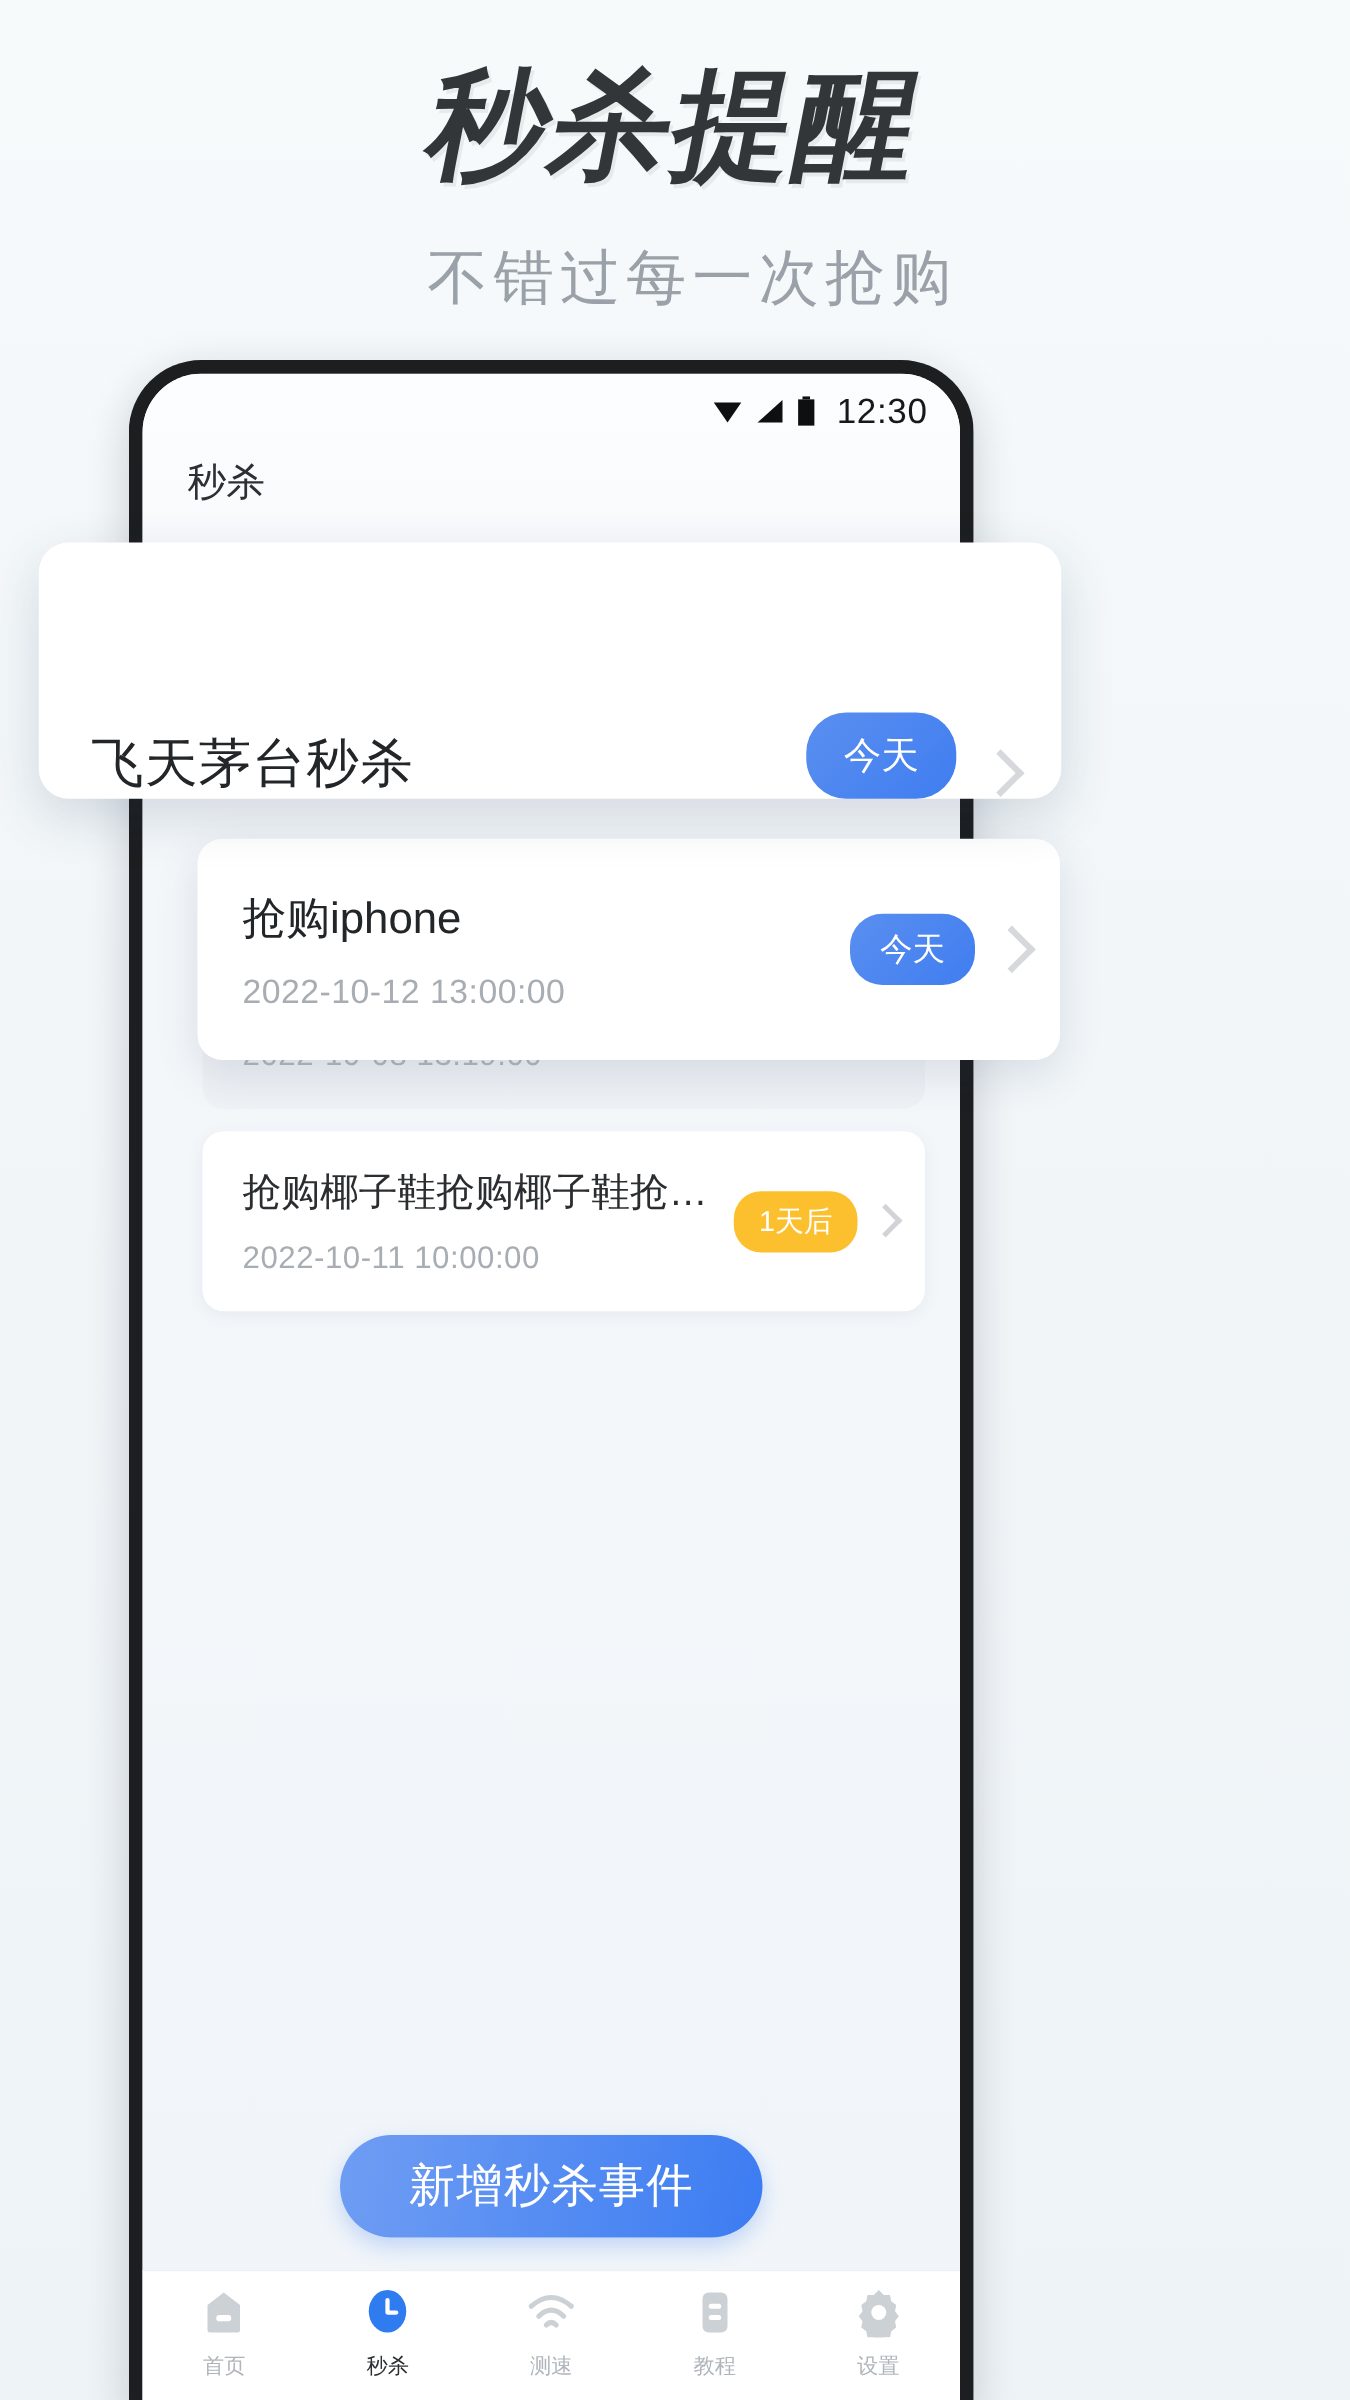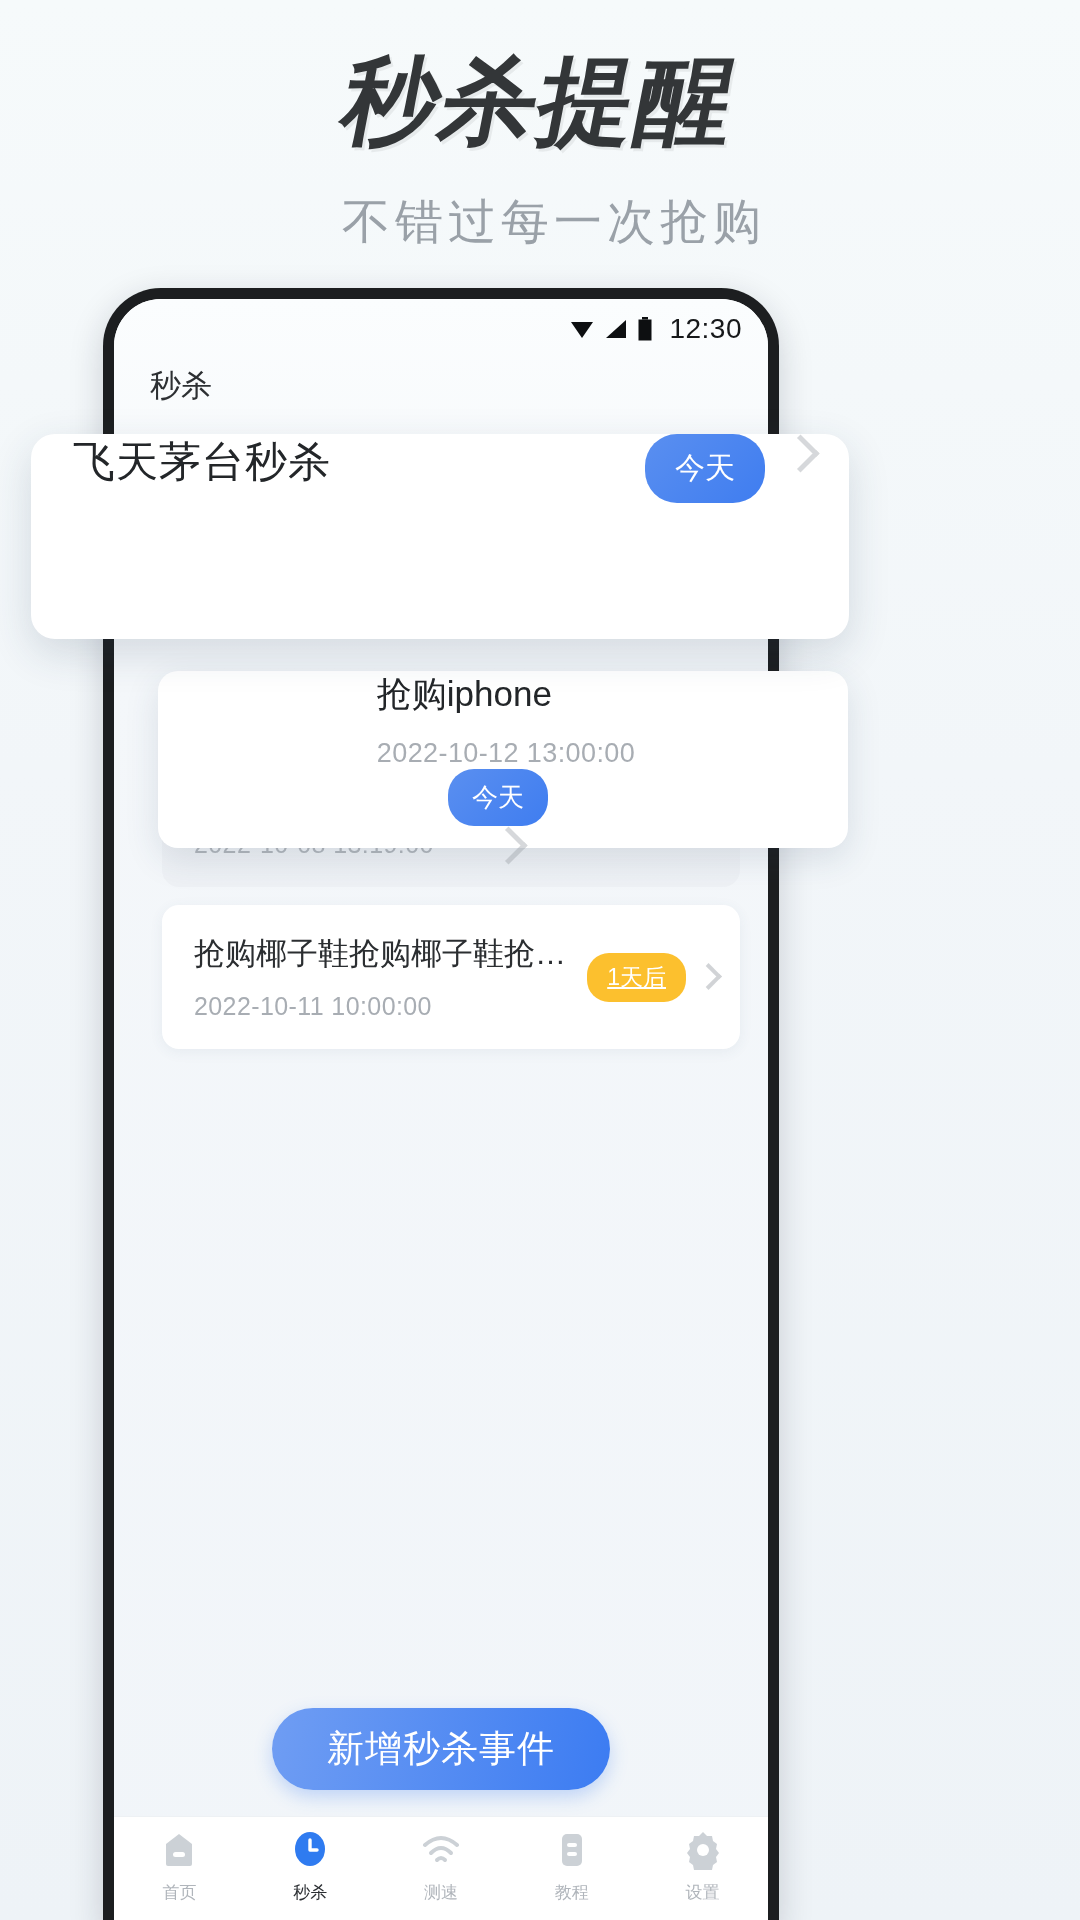--- a/index.html
+++ b/index.html
@@ -94,21 +94,21 @@
   .card-date { margin-top:17px; font-size:25px; color:#a8adb3; letter-spacing:0.4px; }
   .card.expired { background:linear-gradient(180deg,#f0f3f6 0%,#eef1f5 100%); box-shadow:none; }
   .card.expired .card-title { color:#6e7378; }
   .card.expired .card-date { color:#b2b7bc; }
 
   .badge {
     font-size:23px; color:#ffffff;
     padding:9px 20px; border-radius:22px;
     white-space:nowrap; margin-right:12px; flex:0 0 auto;
   }
-  .badge-soon   { background:#fcc02e; color:#ffffff;text-decoration:underline; }
+  .badge-soon   { background:#fcc02e; color:#ffffff; }
   .badge-expired{ background:#c2c7cc; color:#eef0f2; }
 
   .chev {
     flex:0 0 auto; width:16px; height:28px; position:relative; opacity:.45;
   }
   .chev::before {
     content:""; position:absolute; left:1px; top:4px;
     width:15px; height:15px;
     border-top:4px solid #9aa0a6; border-right:4px solid #9aa0a6;
     transform:rotate(45deg);
@@ -137,21 +137,21 @@
   .tab-icon { width:44px; height:44px; display:flex; align-items:center; justify-content:center; }
 
   
   .float-card {
     position:absolute;
     left:31px; top:434px;
     width:818px; height:205px;
     background:#ffffff;
     border-radius:24px;
     box-shadow:0 14px 42px rgba(40,60,90,0.16);
-    display:flex; align-items:flex-start;
+    display:flex; align-items:flex-end;
     padding:0 40px 0 42px;
     z-index:5;
   }
   .float-main { flex:1 1 auto; min-width:0; }
   .float-title { font-size:42px; color:#232629; font-weight:500; letter-spacing:1px; }
   .float-date { margin-top:24px; font-size:31px; color:#a8adb3; letter-spacing:0.6px; }
   .float-badge {
     font-size:30px; color:#fff; padding:14px 30px; border-radius:32px;
     background:linear-gradient(135deg,#5a8ff0 0%,#3f7df0 100%);
     margin-right:22px; white-space:nowrap;
@@ -168,21 +168,20 @@
   .float-card2 {
     position:absolute;
     left:158px; top:671px;
     width:690px; height:177px;
     background:#ffffff;
     border-radius:20px;
     box-shadow:0 11px 34px rgba(40,60,90,0.13);
     display:flex; align-items:center;
     padding:0 30px 0 36px;
     z-index:4;
-    flex-direction:column;
   }
   .f2-title { font-size:35px; color:#232629; font-weight:500; }
   .f2-date { margin-top:20px; font-size:27px; color:#a8adb3; letter-spacing:0.4px; }
   .f2-badge {
     font-size:26px; color:#fff; padding:11px 24px; border-radius:26px;
     background:linear-gradient(135deg,#5a8ff0 0%,#3f7df0 100%);
     margin-right:16px; white-space:nowrap;
   }
 </style>
 </head>

